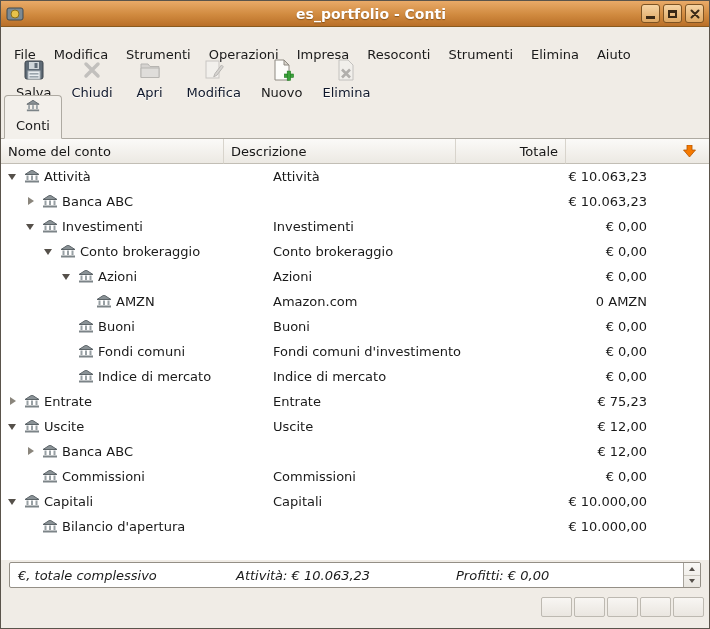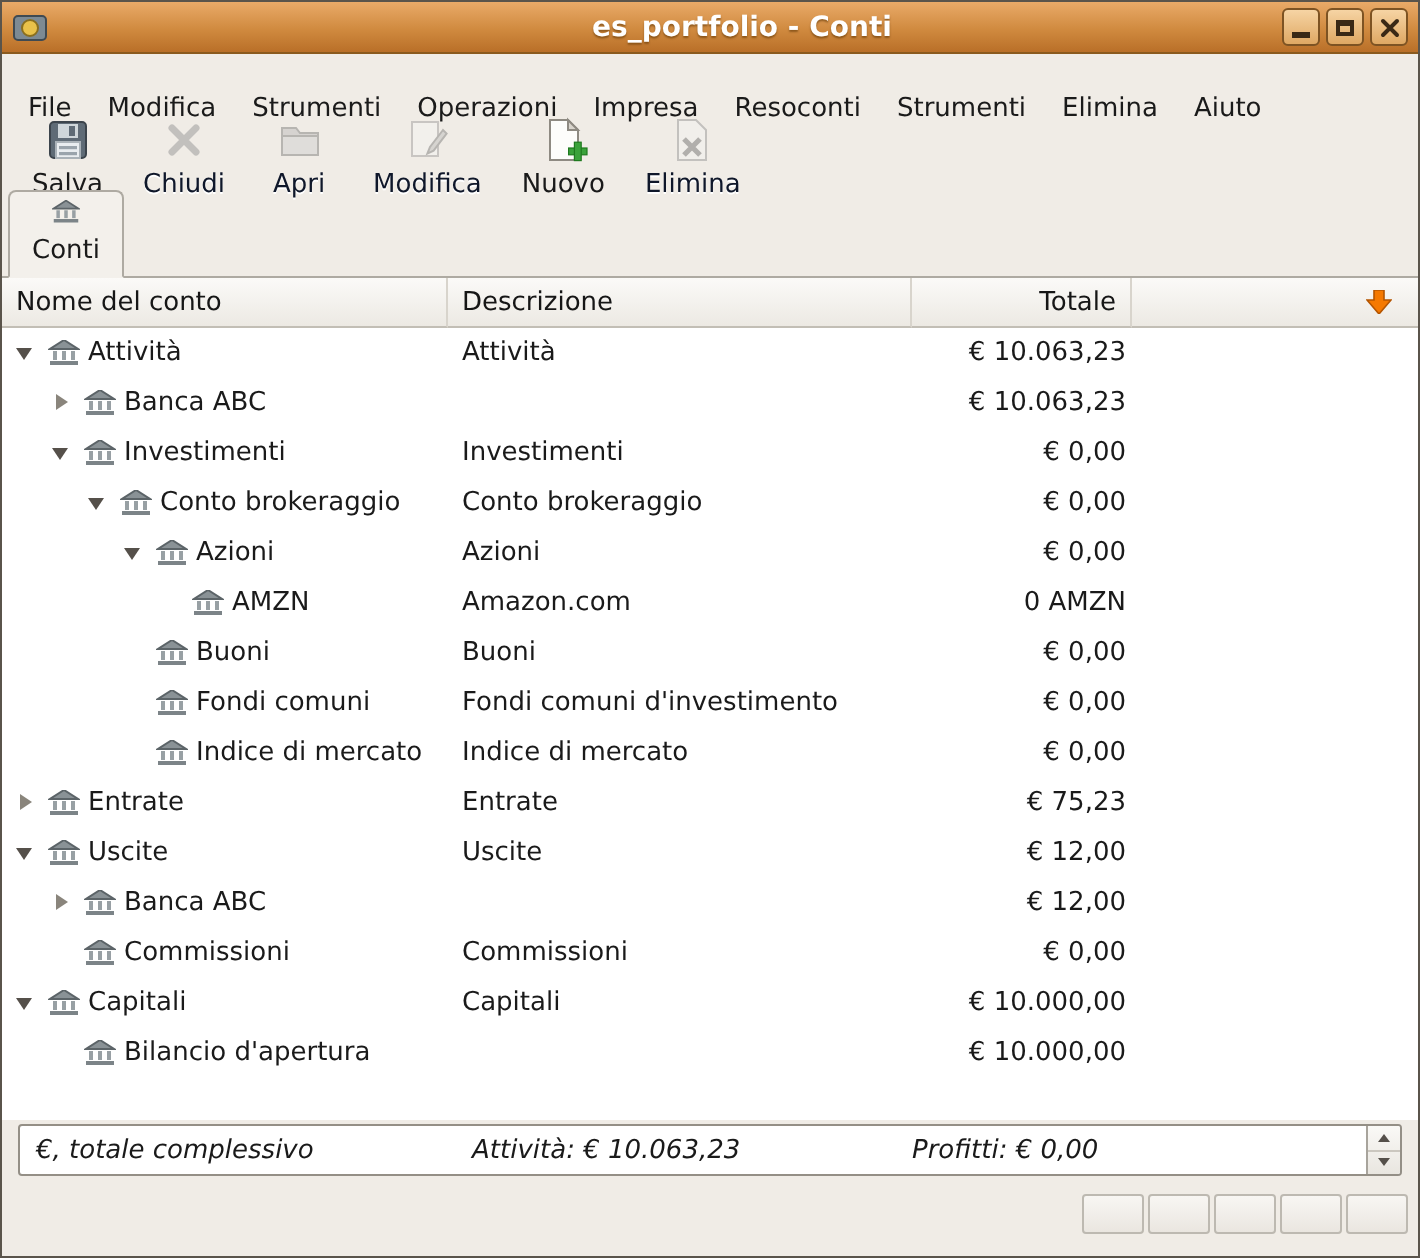--- a/index.html
+++ b/index.html
@@ -72,21 +72,21 @@
     background: linear-gradient(#FBFAF8, #ECE9E3);
     border-right: 1px solid #D8D4CC; border-bottom: 1px solid #C2BEB5;
     display: flex; align-items: center; padding: 0 7px; color: #161616;
   }
   .th-name  { width: 223px; }
   .th-desc  { width: 232px; }
   .th-total { width: 110px; justify-content: flex-end; }
   .th-extra { flex: 1; justify-content: flex-end; padding-right: 13px; border-right: none; }
 
   .tree-body { flex: 1; background: #fff; overflow: hidden; }
-  .tree-row { display: flex; height: 25px; align-items: center; }
+  .tree-row { display: flex; height: 25px; align-items: center; gap: 42px; }
   .cell-name { width: 223px; display: flex; align-items: center; gap: 4px; white-space: nowrap; overflow: hidden; }
   .cell-desc { width: 232px; padding-left: 7px; white-space: nowrap; overflow: hidden; }
   .cell-total { width: 110px; text-align: right; padding-right: 3px; white-space: nowrap; }
 
   .expander { width: 15px; height: 15px; flex: none; position: relative; }
   .expander.open::after {
     content: ""; position: absolute; left: 3px; top: 5px;
     border-left: 4.5px solid transparent; border-right: 4.5px solid transparent;
     border-top: 6px solid #55504a;
   }

